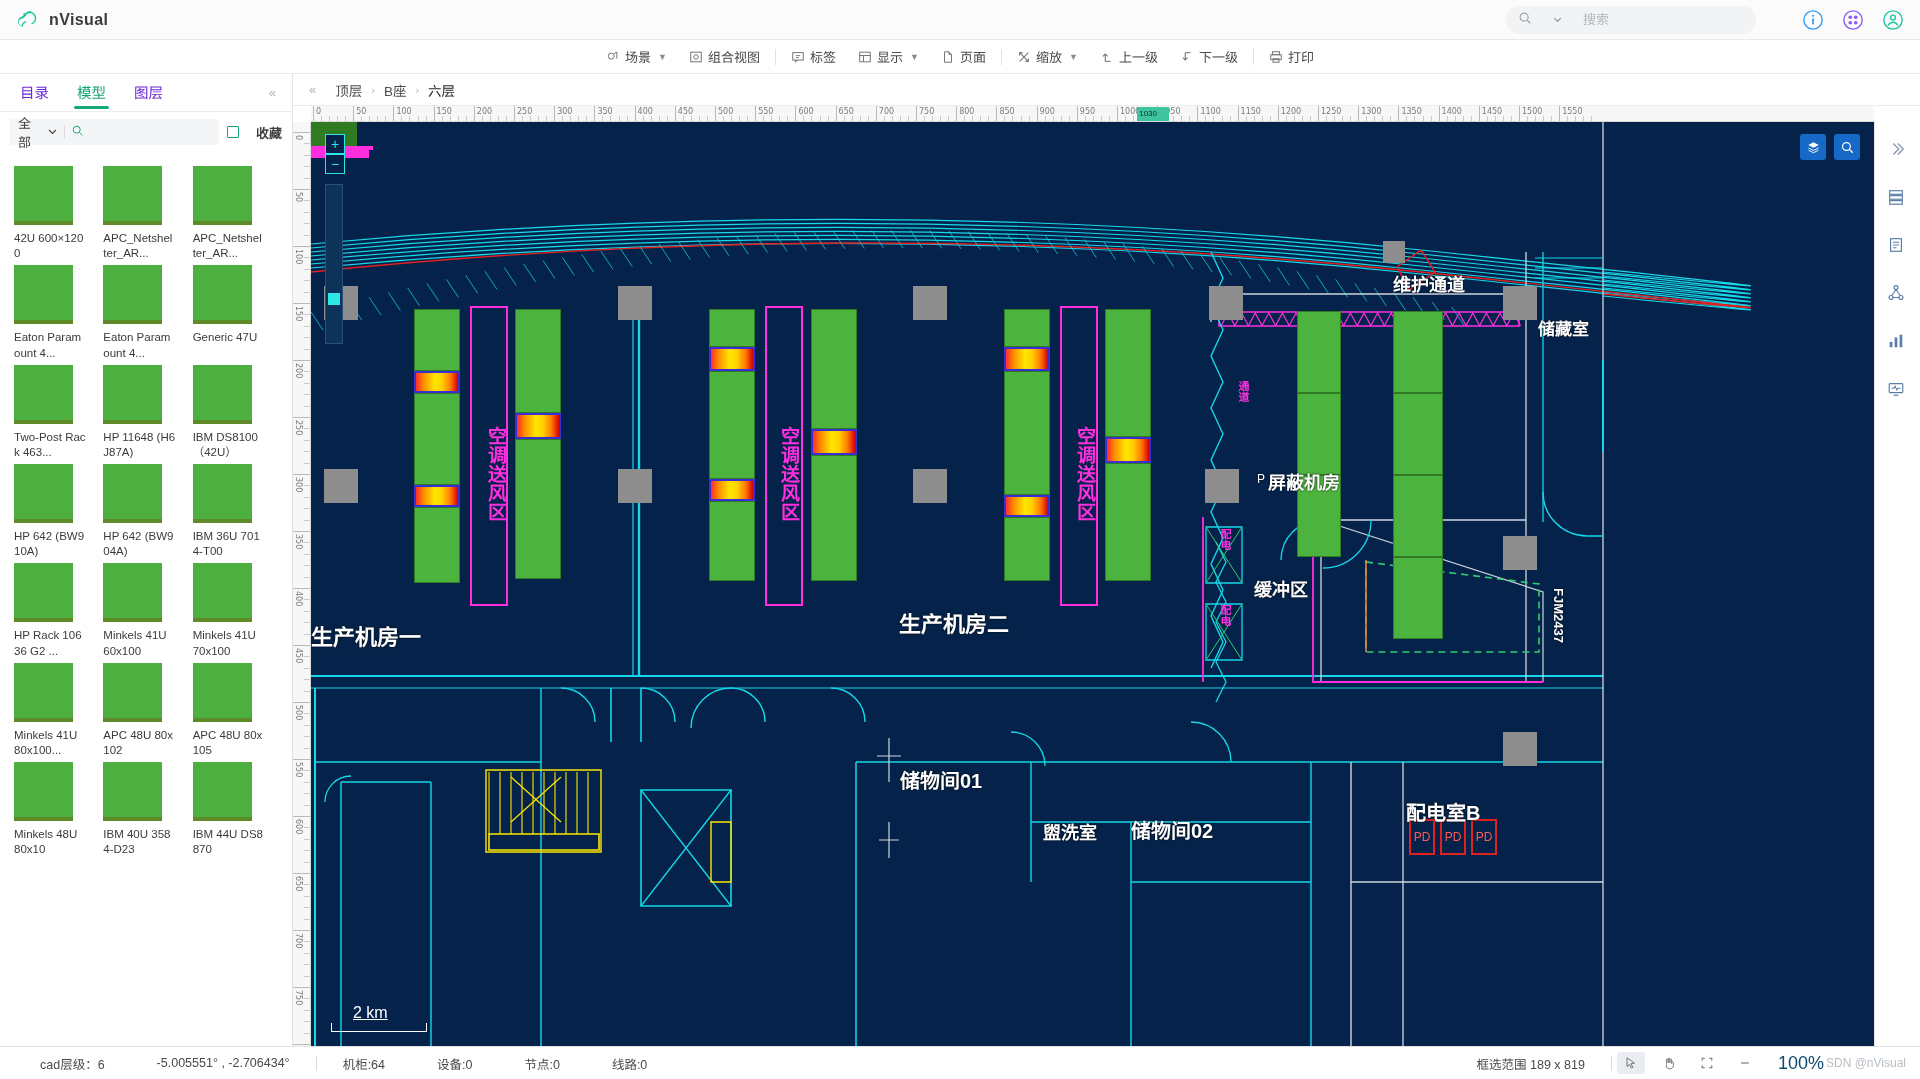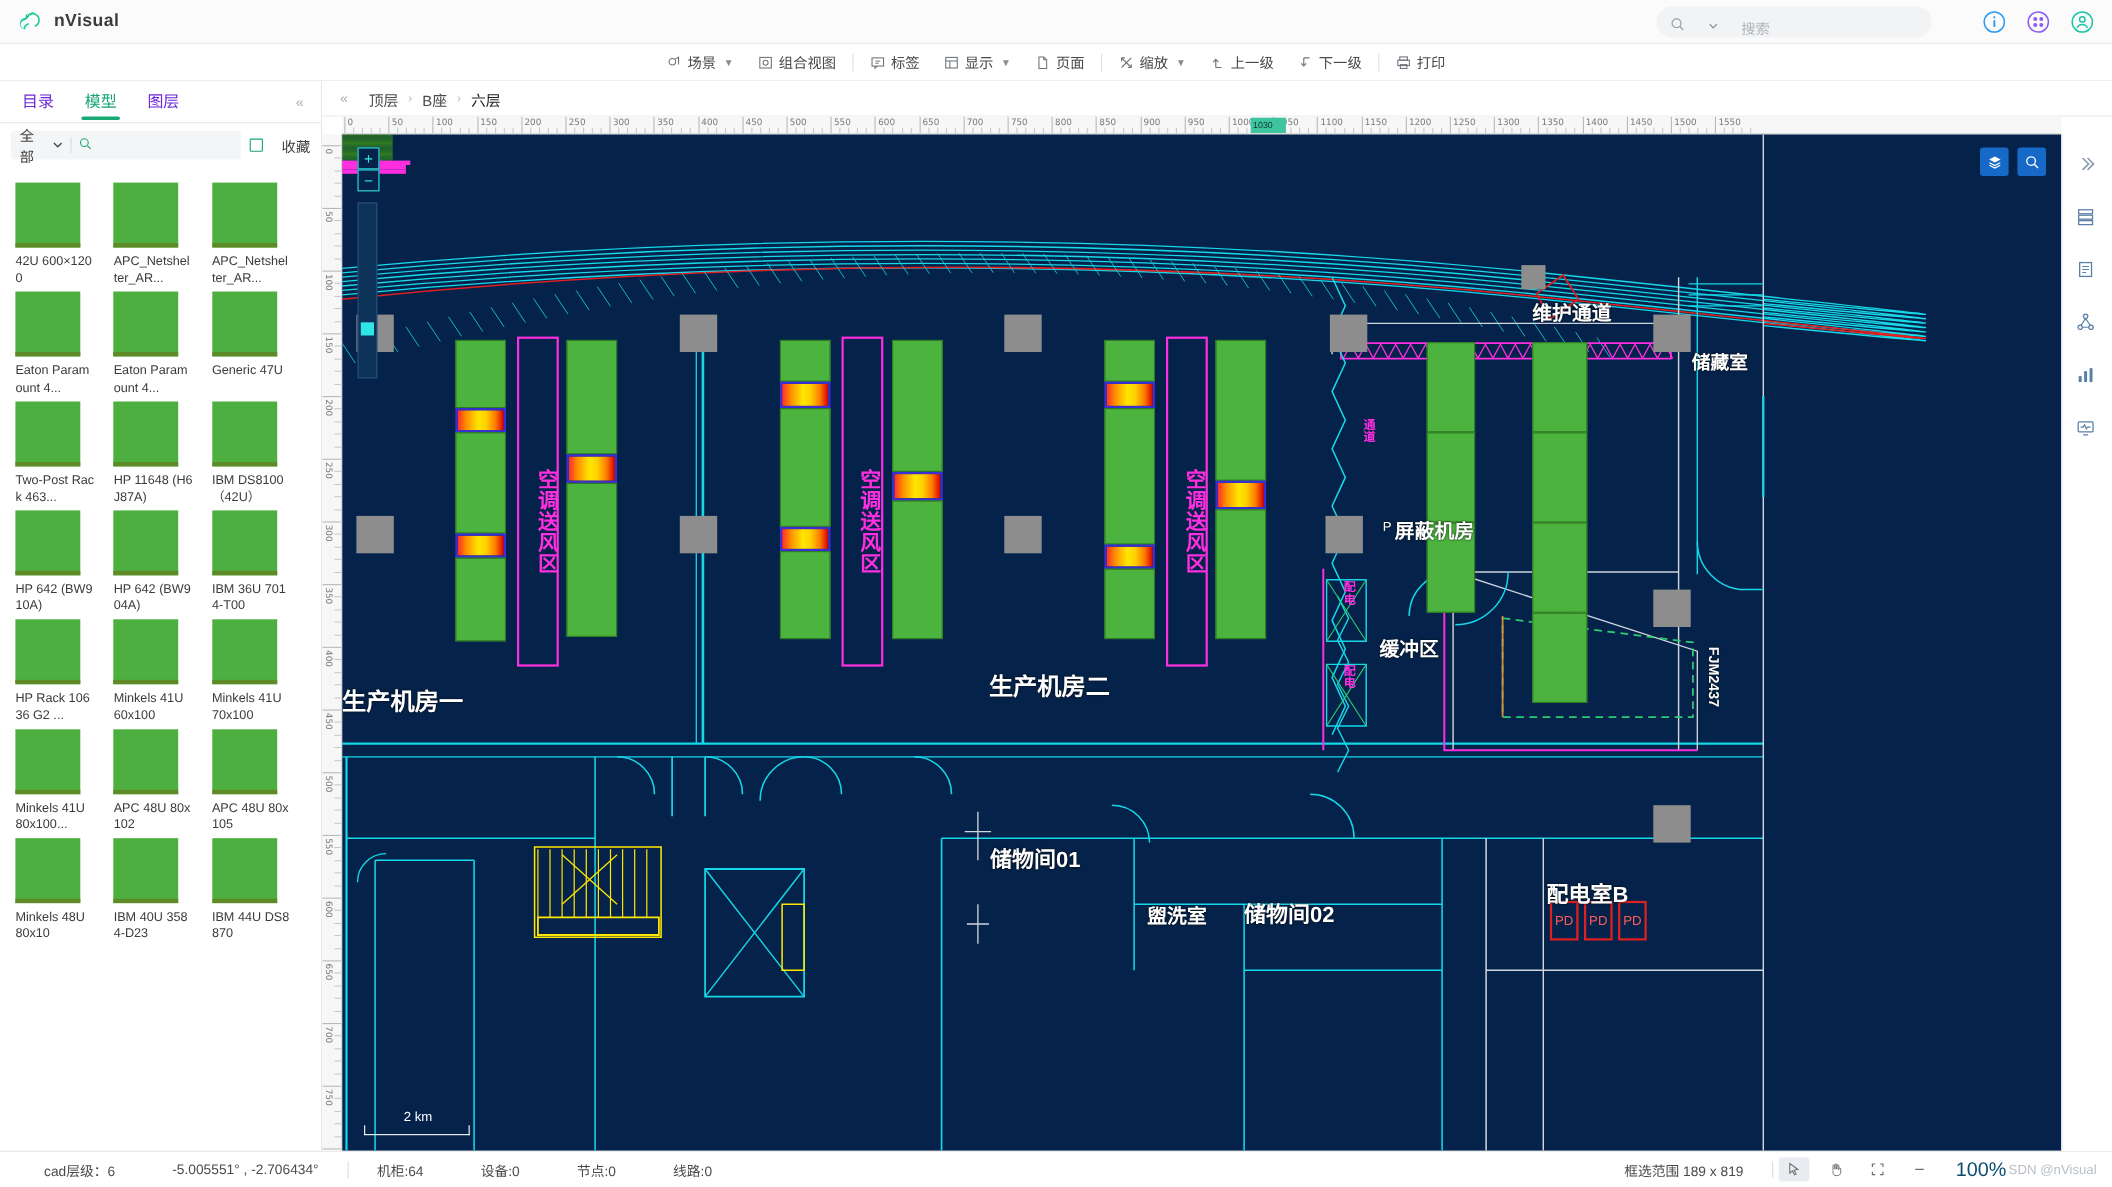--- a/index.html
+++ b/index.html
@@ -32,21 +32,21 @@
     padding: 0 18px; font-size: 14.5px; color: #5d5d5d; cursor: pointer; white-space: nowrap;
   }
   .menu-item.active { color: #17a673; font-weight: 500; }
   .menu-item.active::after {
     content: ""; position: absolute; left: 17px; right: 17px; bottom: 4px; height: 2.5px; background: #19a974; border-radius: 2px;
   }
   .menu-collapse { width: 30px; height: 40px; display: flex; align-items: center; justify-content: center; color: #9aa0a6; cursor: pointer; }
 
   .header-right { margin-left: auto; display: flex; align-items: center; gap: 0; padding-right: 16px; }
   .searchbox {
-    display: flex; align-items: flex-end; gap: 20px;
+    display: flex; align-items: center; gap: 20px;
     background: #f2f3f5; border-radius: 16px; height: 28px;
     width: 250px; padding: 0 12px; margin-right: 28px;
   }
   .searchbox input {
     border: 0; outline: none; background: transparent; font-size: 13px; color: #333;
     width: 100%; font-family: inherit;
   }
   .searchbox input::placeholder { color: #b2b6bc; }
   .circ-icon { width: 22px; height: 22px; margin-left: 18px; cursor: pointer; }
 
@@ -100,21 +100,21 @@
   .filter-row { height: 40px; flex: 0 0 40px; display: flex; align-items: center; gap: 8px; padding: 0 10px; }
   .filter-ctl {
     flex: 1; height: 26px; background: #f4f5f7; border-radius: 3px;
     display: flex; align-items: center; padding: 0 8px; gap: 6px; font-size: 13px; color: #3f3f3f;
   }
   .filter-sel { display: flex; align-items: center; gap: 16px; cursor: pointer; }
   .filter-div { width: 1px; height: 14px; background: #d8dade; }
   .filter-ctl input {
     border: 0; background: transparent; outline: none; font-size: 12.5px; width: 100%; font-family: inherit; color: #333;
   }
-  .fav { display: flex; align-items: center; gap: 17px; font-size: 13px; color: #3f3f3f; cursor: pointer; white-space: nowrap; }
+  .fav { display: flex; align-items: center; gap: 17px; font-size: 13px; color: #3f3f3f; cursor: pointer; white-space: nowrap; font-weight: bold; }
   .fav-box { width: 12px; height: 12px; border: 1.4px solid #17a673; border-radius: 1px; }
 
   .model-grid {
     flex: 1 1 auto; overflow-y: auto; overflow-x: hidden;
     display: grid; grid-template-columns: repeat(3, 1fr);
     gap: 4px 0; padding: 14px 10px 10px 14px; align-content: start;
   }
   .model-grid::-webkit-scrollbar { width: 7px; }
   .model-grid::-webkit-scrollbar-thumb { background: #cfcfcf; border-radius: 4px; }
   .model-grid::-webkit-scrollbar-track { background: #f5f5f5; }
@@ -191,21 +191,21 @@
   .cv-btn {
     width: 26px; height: 26px; background: #1769c7; border-radius: 3px; color: #fff;
     display: flex; align-items: center; justify-content: center; cursor: pointer;
   }
 
   .scale-bar {
     position: absolute; left: 20px; bottom: 14px; z-index: 5;
     display: flex; align-items: flex-end; gap: 0; color: #fff; font-size: 11px;
   }
   .scale-line { width: 96px; height: 9px; border: 1.5px solid #fff; border-top: 0; }
-  .scale-txt { position: absolute; left: 36px; bottom: 10px; font-size: 12px; color: #fff; }
+  .scale-txt { position: absolute; left: 22px; bottom: 10px; font-size: 16px; color: #fff; text-decoration: underline; }
 
   
   .lbl {
     position: absolute; color: #fff; font-weight: 700; white-space: nowrap;
     text-shadow: 0 0 2px #000; pointer-events: none;
   }
   .lbl-m { position: absolute; color: #ff2fe0; font-weight: 700; white-space: nowrap; pointer-events: none; }
 
   
   .rack { position: absolute; background: #4cb33e; border: 1px solid #2f7a22; }

